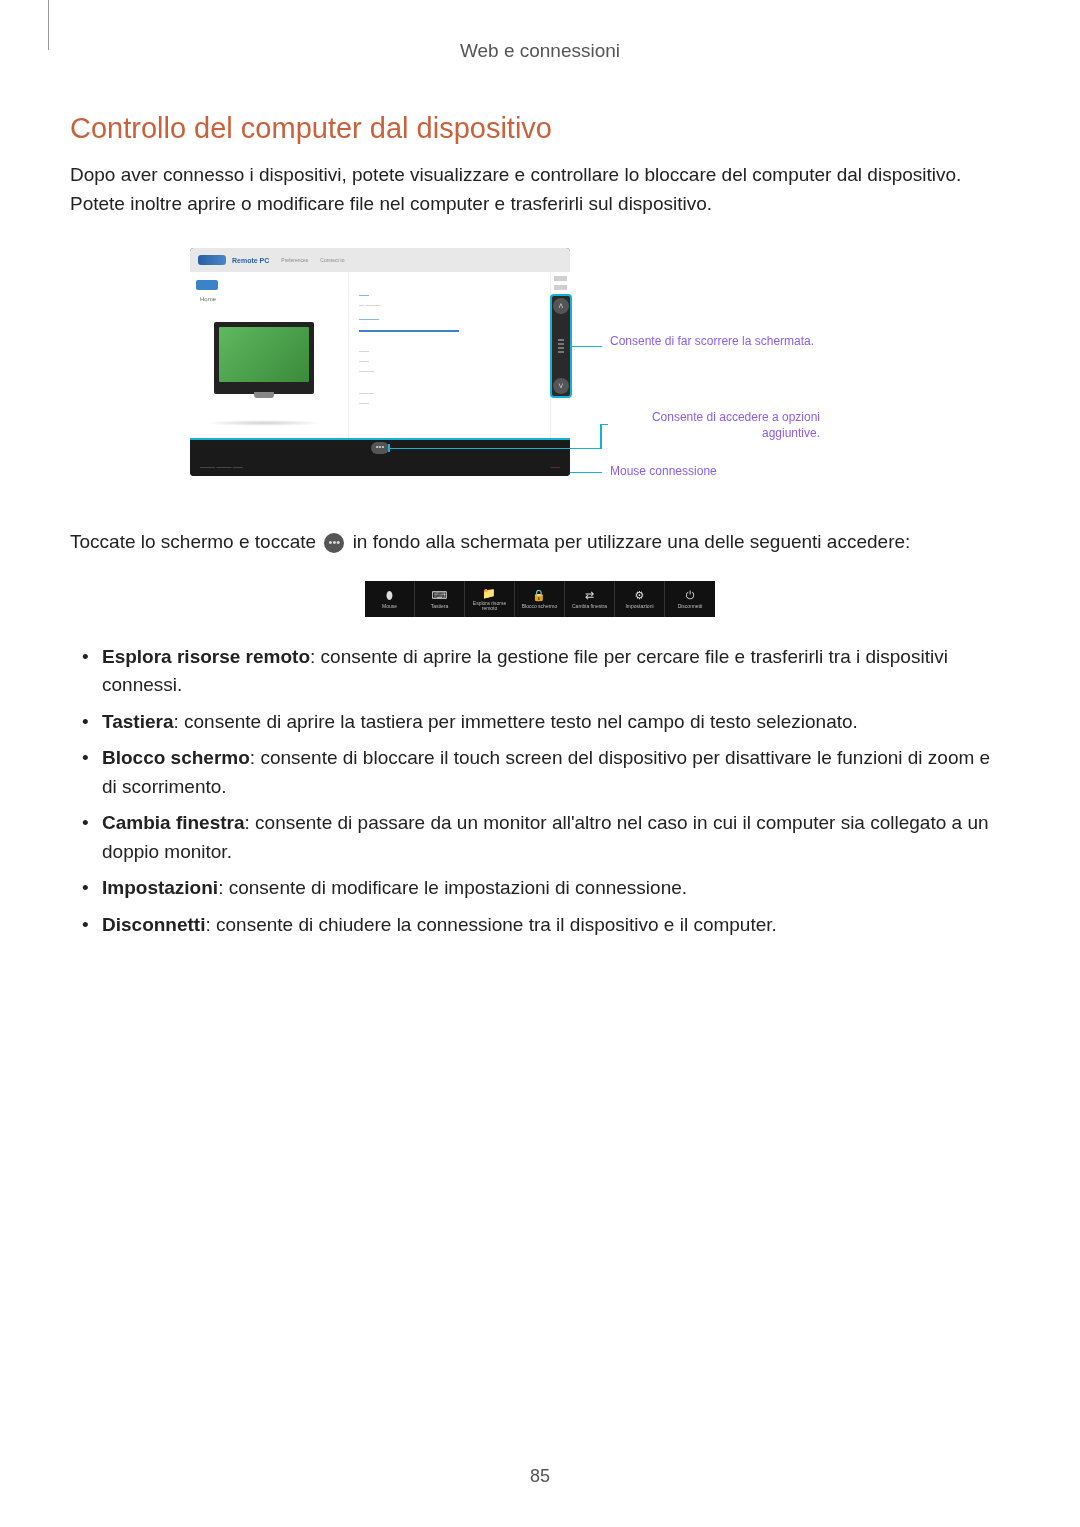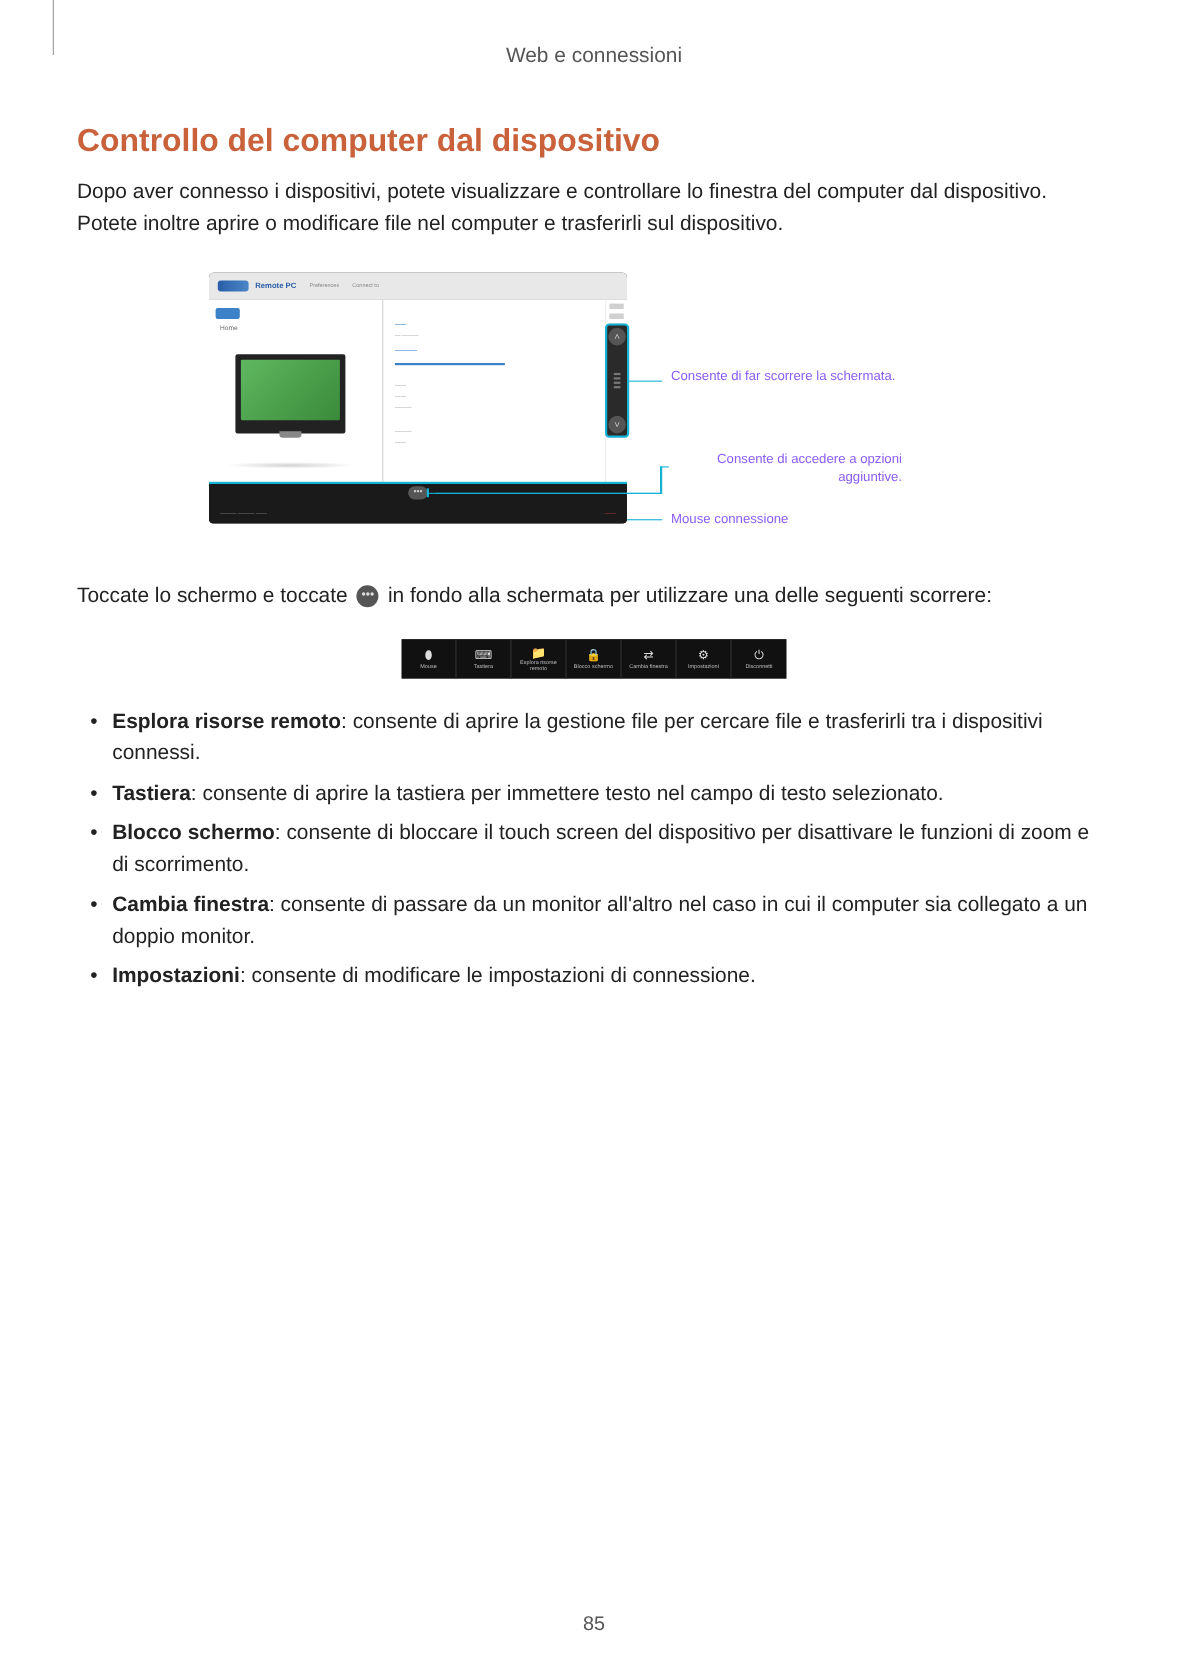--- a/index.html
+++ b/index.html
@@ -27,21 +27,21 @@
     background: #999;
   }
   .header-section {
     font-size: 19px;
     color: #555;
     margin: 10px 0 50px 0;
     text-align: center;
   }
   h2.section-title {
     color: #c9613a;
-    font-weight: bold;
+    font-weight: normal;
     font-size: 29px;
     margin: 0 0 16px 0;
   }
   p.intro {
     font-size: 19px;
     line-height: 1.5;
     margin: 0 0 30px 0;
     color: #222;
   }
   
@@ -343,21 +343,21 @@
   }
 </style>
 </head>
 <body>
 
 <div class="page">
   <div class="left-rule"></div>
   <div class="header-section">Web e connessioni</div>
 
   <h2 class="section-title">Controllo del computer dal dispositivo</h2>
-  <p class="intro">Dopo aver connesso i dispositivi, potete visualizzare e controllare lo finestra del computer dal dispositivo. Potete inoltre aprire o modificare file nel computer e trasferirli sul dispositivo.</p>
+  <p class="intro">Dopo aver connesso i dispositivi, potete visualizzare e controllare lo bloccare del computer dal dispositivo. Potete inoltre aprire o modificare file nel computer e trasferirli sul dispositivo.</p>
 
   <div class="figure-wrap">
     <div class="figure">
       <div class="tablet">
         <div class="tablet-top">
           <span class="tablet-logo"></span>
           <span class="tablet-title">Remote PC</span>
           <span class="tablet-menu">Preferences</span>
           <span class="tablet-menu">Connect to</span>
         </div>
@@ -420,21 +420,21 @@
       <div class="callout" style="left:420px; top:162px;text-align:right;">Consente di accedere a opzioni aggiuntive.</div>
 
       <div class="leader" style="left:380px; top:224px; width:32px;"></div>
       <div class="callout" style="left:420px; top:216px;">Mouse connessione</div>
     </div>
   </div>
 
   <p class="inline-para">
     <span>Toccate lo schermo e toccate</span>
     <span class="inline-dots">•••</span>
-    <span>in fondo alla schermata per utilizzare una delle seguenti scorrere:</span>
+    <span>in fondo alla schermata per utilizzare una delle seguenti accedere:</span>
   </p>
 
   <div class="options-strip-wrap">
     <div class="options-strip" id="options-strip">
         <div class="opt">
           <div class="ic">⬮</div>
           <div class="lbl">Mouse</div>
         </div>
         <div class="opt">
           <div class="ic">⌨</div>
@@ -462,16 +462,17 @@
         </div>
       </div>
   </div>
 
   <ul class="feat" id="feature-list">
       <li><span class="b">Esplora risorse remoto</span><span>: consente di aprire la gestione file per cercare file e trasferirli tra i dispositivi connessi.</span></li>
       <li><span class="b">Tastiera</span><span>: consente di aprire la tastiera per immettere testo nel campo di testo selezionato.</span></li>
       <li><span class="b">Blocco schermo</span><span>: consente di bloccare il touch screen del dispositivo per disattivare le funzioni di zoom e di scorrimento.</span></li>
       <li><span class="b">Cambia finestra</span><span>: consente di passare da un monitor all'altro nel caso in cui il computer sia collegato a un doppio monitor.</span></li>
       <li><span class="b">Impostazioni</span><span>: consente di modificare le impostazioni di connessione.</span></li>
+      <li><span class="b">Disconnetti</span><span>: consente di chiudere la connessione tra il dispositivo e il computer.</span></li>
     </ul>
 
   <div class="page-num">85</div>
 </div>
 
 </body></html>

